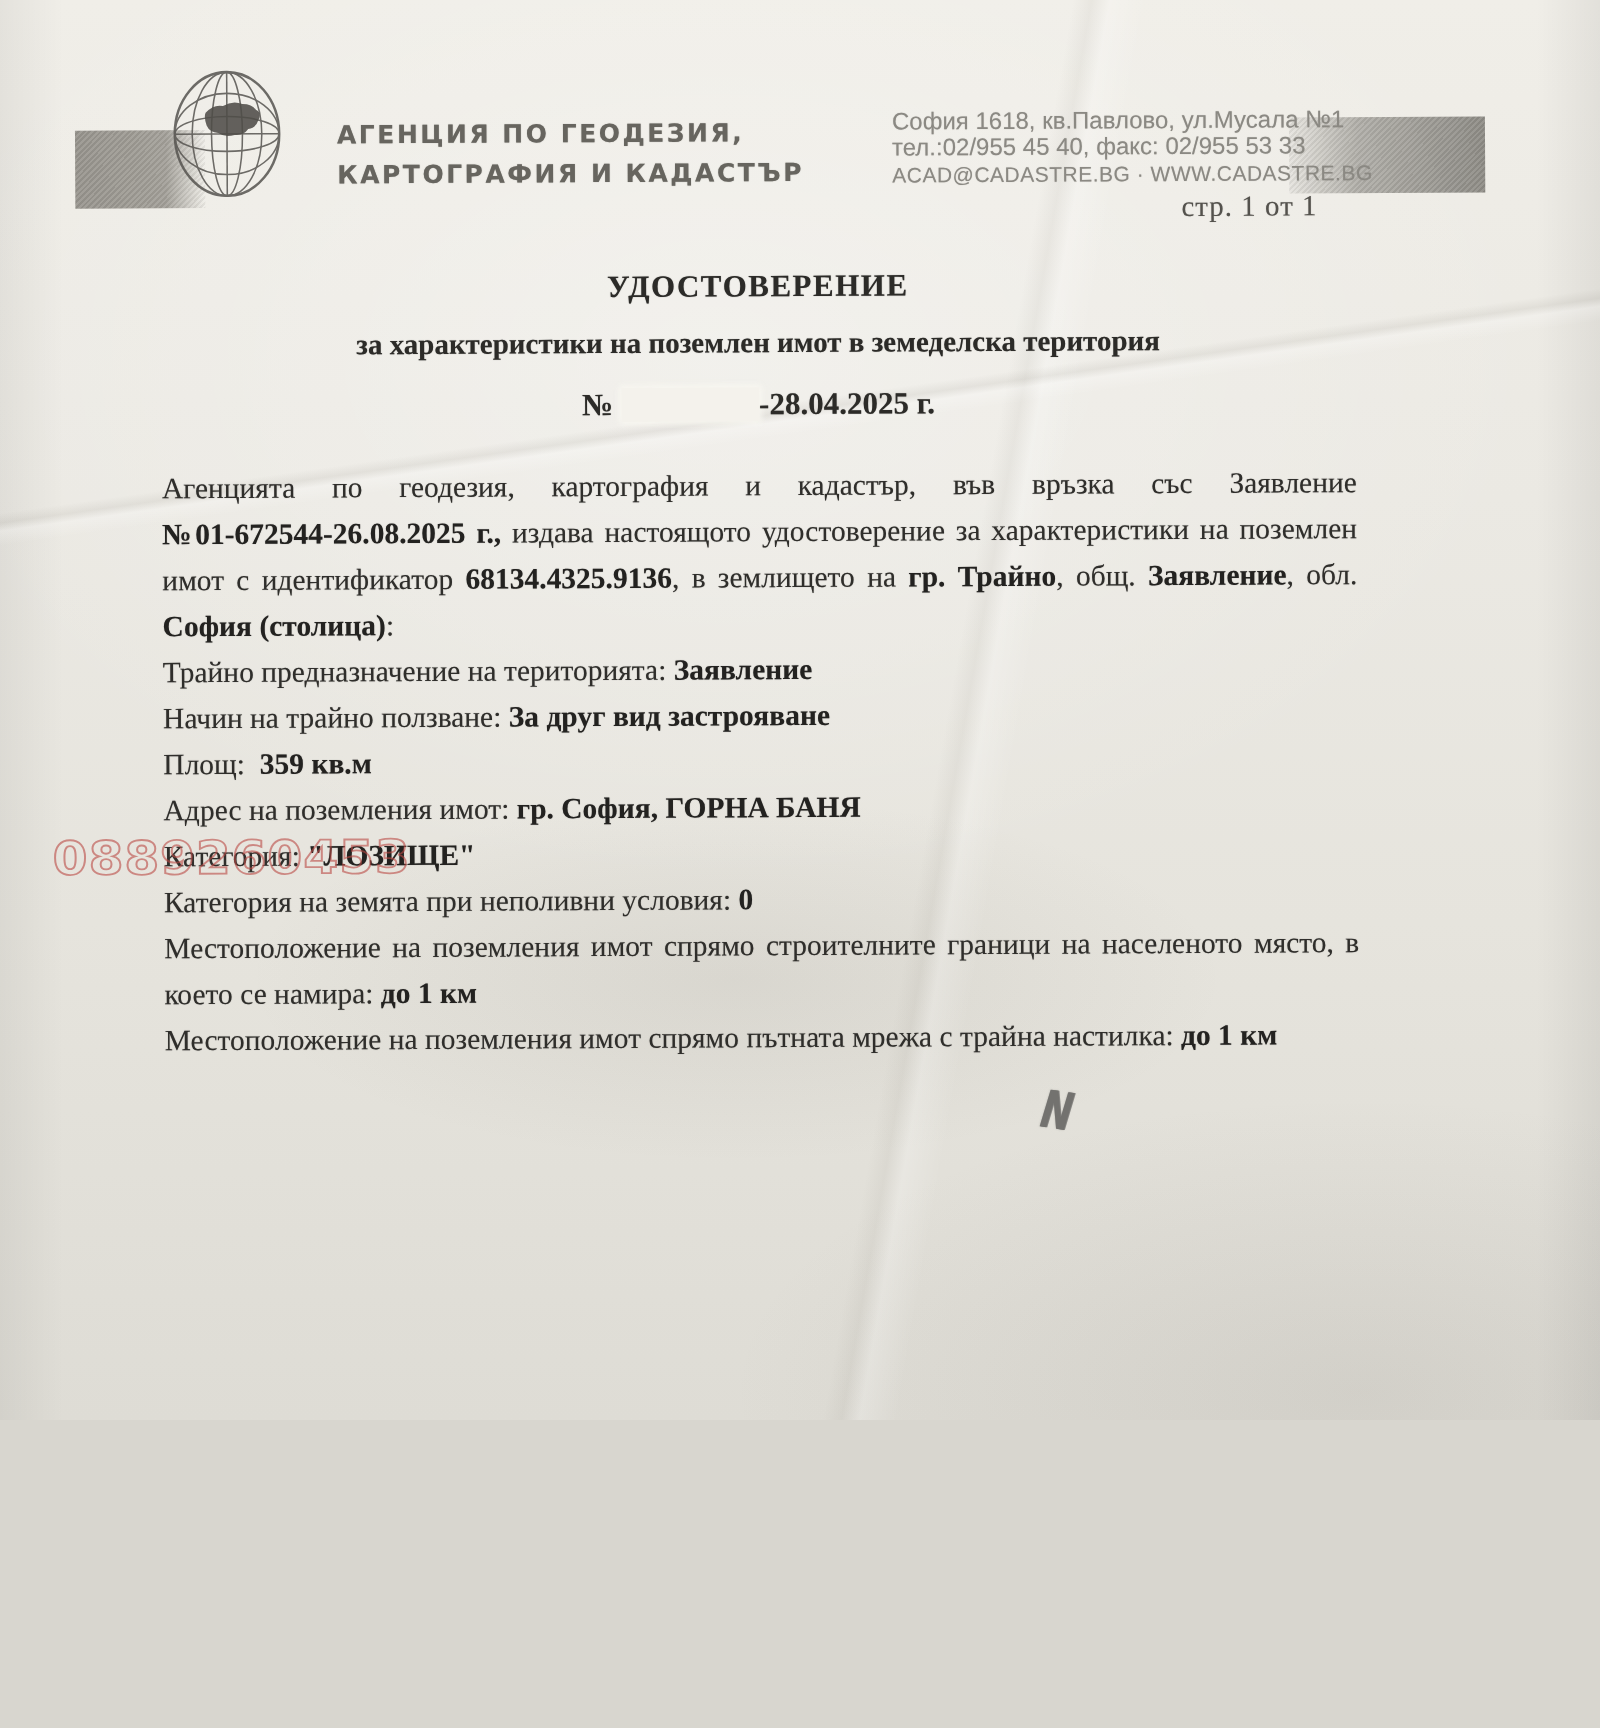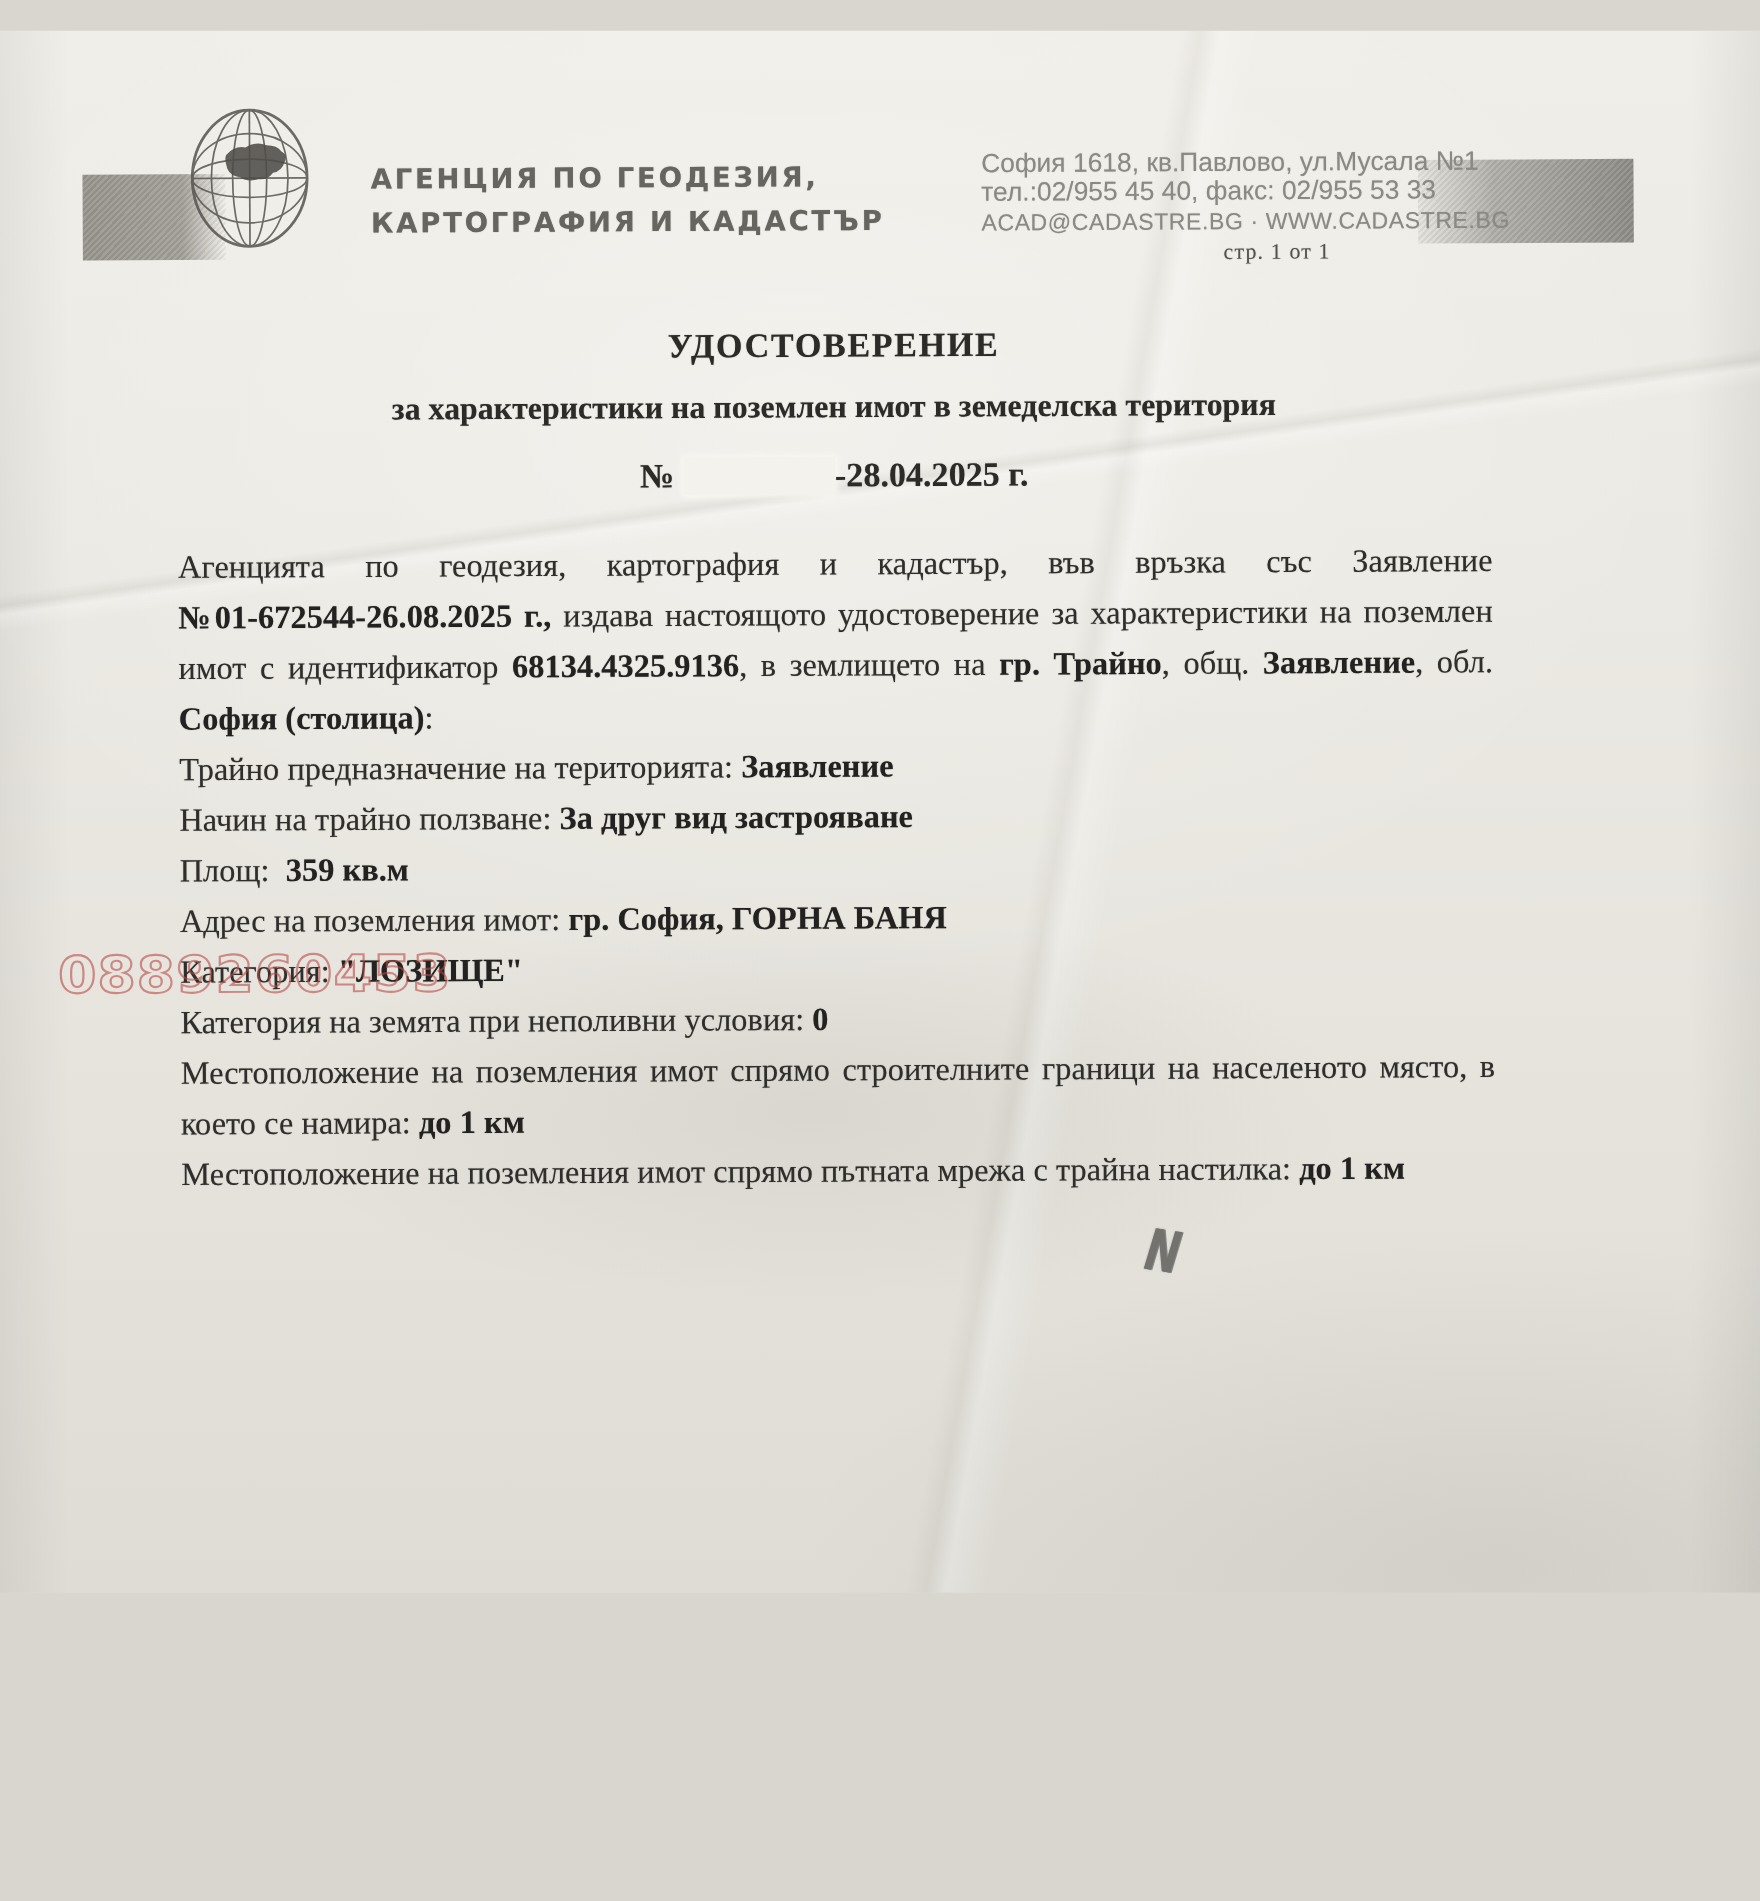--- a/index.html
+++ b/index.html
@@ -3,21 +3,20 @@
 <meta charset="utf-8">
 <style>
   html,body{margin:0;padding:0;}
   body{width:1600px;height:1728px;overflow:hidden;background:#d8d6cf;}
   .page{
     position:relative;width:1600px;height:1420px;overflow:hidden;
     background:
       radial-gradient(1400px 900px at 45% 25%, rgba(255,255,255,.30), rgba(255,255,255,0) 60%),
       linear-gradient(180deg,#f0eee8 0%,#ebe9e3 35%,#e6e4dd 65%,#dedcd5 100%);
     font-family:"Liberation Serif", serif;
-    margin-top:28px;
   }
   
   .page::before{
     content:"";position:absolute;inset:0;pointer-events:none;
     background:
       linear-gradient(172deg, rgba(0,0,0,0) 31.2%, rgba(120,115,105,.10) 31.8%, rgba(255,255,255,.25) 32.3%, rgba(0,0,0,0) 33.2%),
       linear-gradient(100deg, rgba(0,0,0,0) 58%, rgba(130,125,115,.08) 59%, rgba(255,255,255,.22) 60%, rgba(0,0,0,0) 62%),
       radial-gradient(700px 260px at 46% 69%, rgba(110,105,95,.10), rgba(0,0,0,0) 70%),
       radial-gradient(900px 420px at 85% 98%, rgba(120,115,108,.12), rgba(0,0,0,0) 70%),
       linear-gradient(90deg, rgba(0,0,0,.05), rgba(0,0,0,0) 4%, rgba(0,0,0,0) 96%, rgba(0,0,0,.06));
@@ -44,21 +43,21 @@
     font-size:25px;line-height:40px;letter-spacing:2.5px;color:#67655f;
     text-shadow:0 0 1px rgba(90,88,82,.5);
   }
   .addr{
     position:absolute;left:895px;top:109px;
     font-family:"Liberation Sans",sans-serif;color:#8b8983;
     font-size:24px;line-height:26px;text-shadow:0 0 1px rgba(120,118,112,.4);
   }
   .addr .l3{font-size:21px;letter-spacing:.5px;margin-top:2px;}
   .page-ind{
-    position:absolute;left:1115px;top:192px;font-size:20px;color:#54524d;
+    position:absolute;left:1184px;top:192px;font-size:29px;color:#54524d;
     letter-spacing:1px;text-shadow:0 0 1px rgba(80,78,74,.4);
   }
 
   
   .titles{position:absolute;left:160px;width:1200px;text-align:center;color:#2c2b28;}
   .t-main{top:268px;font-weight:bold;font-size:31px;letter-spacing:1.5px;position:absolute;width:100%;text-shadow:0 0 1px rgba(40,40,38,.5);}
   .t-sub{top:326px;font-weight:bold;font-size:29px;position:absolute;width:100%;text-shadow:0 0 1px rgba(40,40,38,.45);}
   .t-num{top:386px;font-weight:bold;font-size:31px;position:absolute;width:100%;text-shadow:0 0 1px rgba(40,40,38,.45);}
   .redact{
     display:inline-block;width:138px;height:34px;vertical-align:-7px;margin-left:8px;

